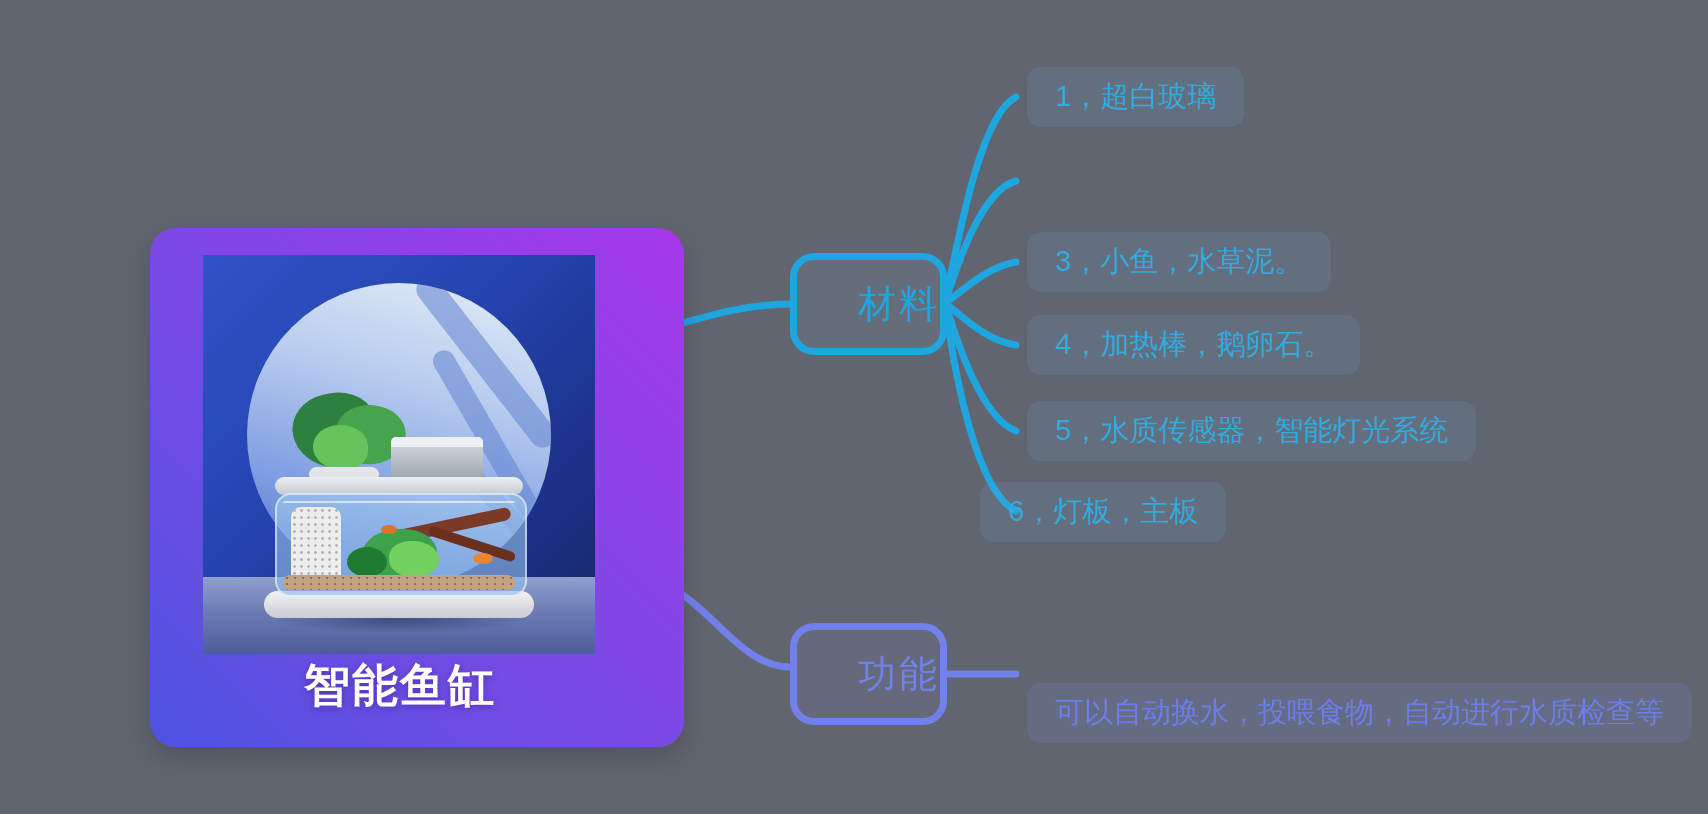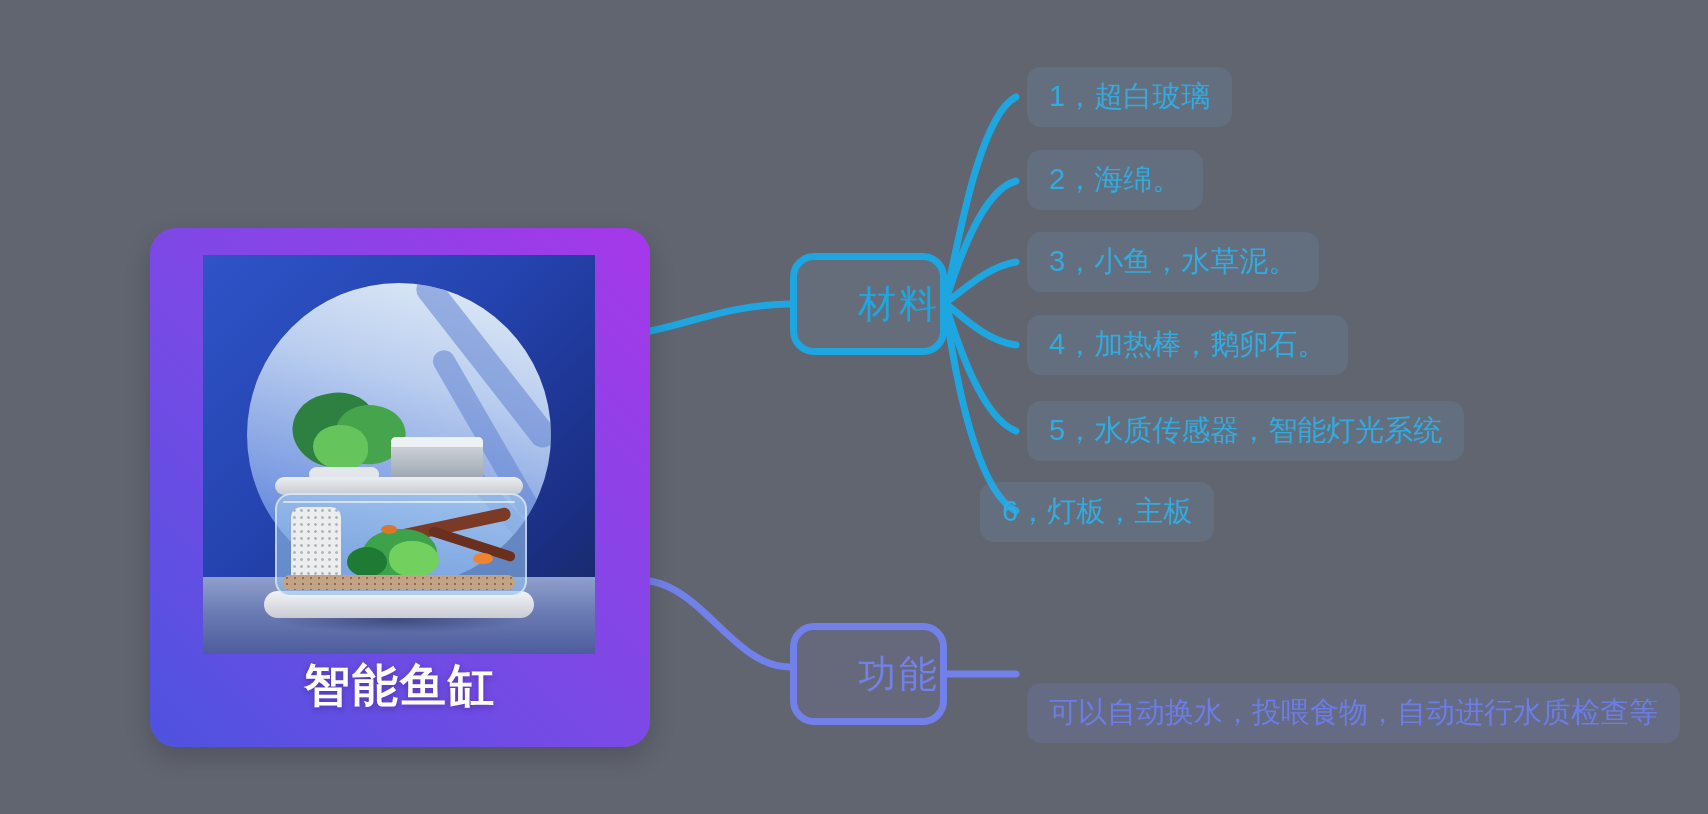--- a/index.html
+++ b/index.html
@@ -17,20 +17,21 @@
   
   svg.edges{position:absolute;left:0;top:0;z-index:1;}
   svg.edges path{fill:none;stroke-width:7;stroke-linecap:round;}
 
   
   .root-card{
     position:absolute;left:150px;top:228px;width:500px;height:519px;
     border-radius:26px;z-index:2;
     background:linear-gradient(45deg,#4d53df 0%,#7b49e6 48%,#a638e9 100%);
     box-shadow:0 10px 26px rgba(0,0,0,0.18);
+    padding-left:34px;
   }
   .root-photo{
     position:absolute;left:53px;top:27px;width:392px;height:399px;
     overflow:hidden;
     background:linear-gradient(135deg,#2f54c8 0%,#2443ae 42%,#1b2f85 78%,#17285f 100%);
   }
   .moon-circle{
     position:absolute;left:44px;top:28px;width:304px;height:304px;border-radius:50%;
     background:linear-gradient(195deg,#e3edf7 0%,#b9cdef 35%,#7d9ce2 70%,#4c6ecd 100%);
     overflow:hidden;
@@ -115,21 +116,21 @@
   .node-functions{
     left:790px;top:623px;
     border:7px solid #7280ea;color:#7280ea;
     background:rgba(140,152,226,0.10);
   }
 
   
   .child-item{
     position:absolute;height:60px;border-radius:14px;z-index:2;
     display:flex;align-items:center;
-    padding:0 22px;font-size:29px;white-space:nowrap;
+    padding:0 28px;font-size:29px;white-space:nowrap;
   }
   .child-cyan{background:rgba(110,170,220,0.14);color:#32ace0;}
   .child-violet{background:rgba(120,140,235,0.15);color:#6c7de8;margin-top:39px;}
   .m1{left:1027px;top:67px;}
   .m2{left:1027px;top:150px;}
   .m3{left:1027px;top:232px;}
   .m4{left:1027px;top:315px;}
   .m5{left:1027px;top:401px;}
   .m6{left:980px;top:482px;}
   .f1{left:1027px;top:644px;}
@@ -188,23 +189,20 @@
   <div class="branch-node node-materials">
     <span>材料</span>
   </div>
   <div class="branch-node node-functions">
     <span>功能</span>
   </div>
 
   <div class="child-item child-cyan m1">
     <span>1，超白玻璃</span>
   </div>
-  <div class="child-item child-cyan m2">
-    <span>2，海绵。</span>
-  </div>
   <div class="child-item child-cyan m3">
     <span>3，小鱼，水草泥。</span>
   </div>
   <div class="child-item child-cyan m4">
     <span>4，加热棒，鹅卵石。</span>
   </div>
   <div class="child-item child-cyan m5">
     <span>5，水质传感器，智能灯光系统</span>
   </div>
   <div class="child-item child-cyan m6">

